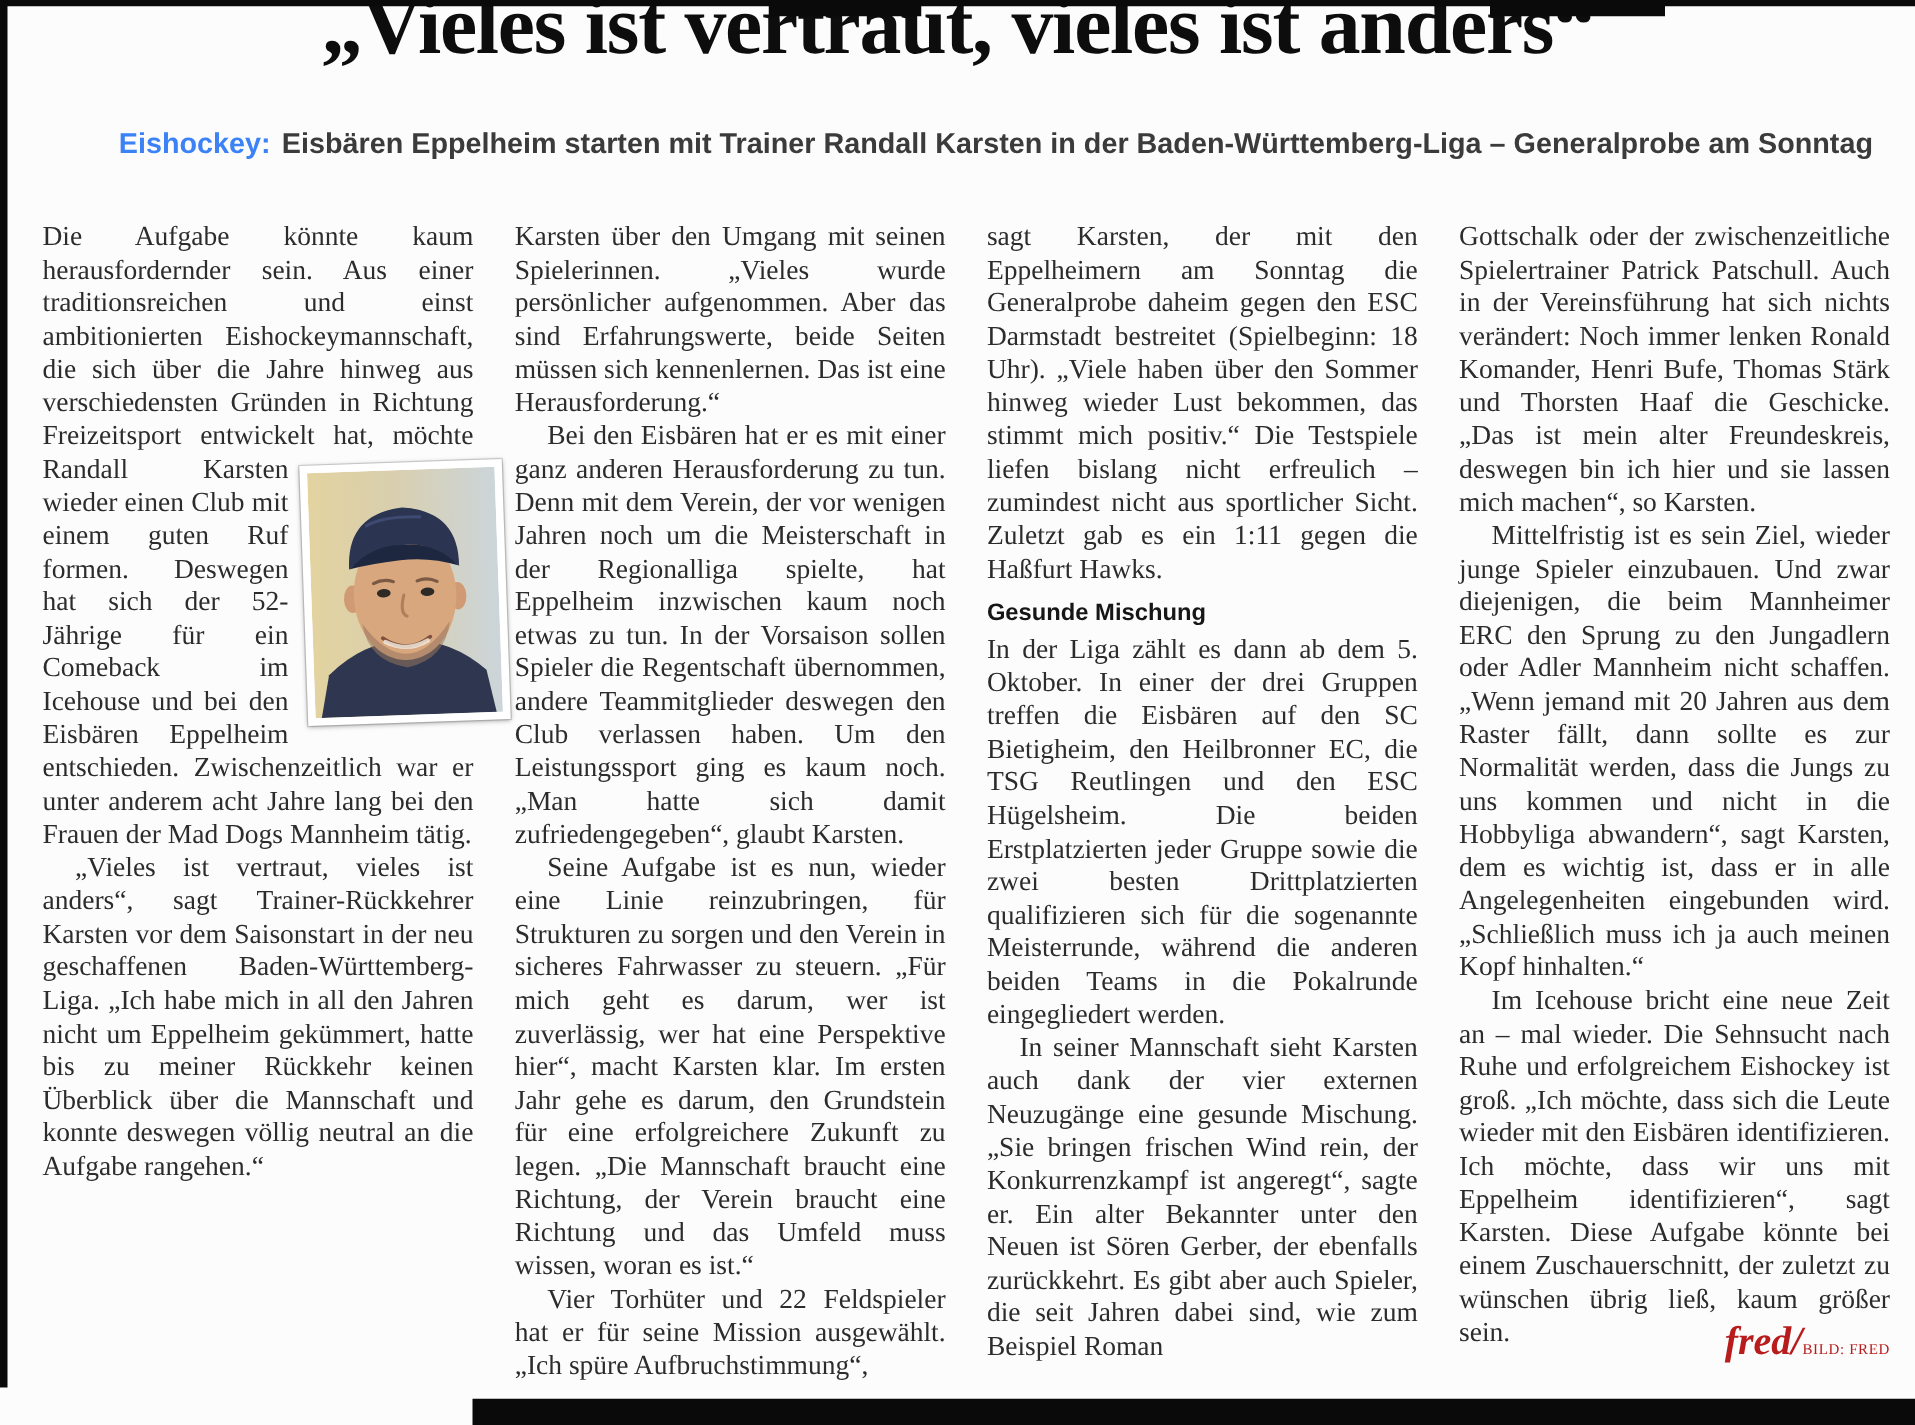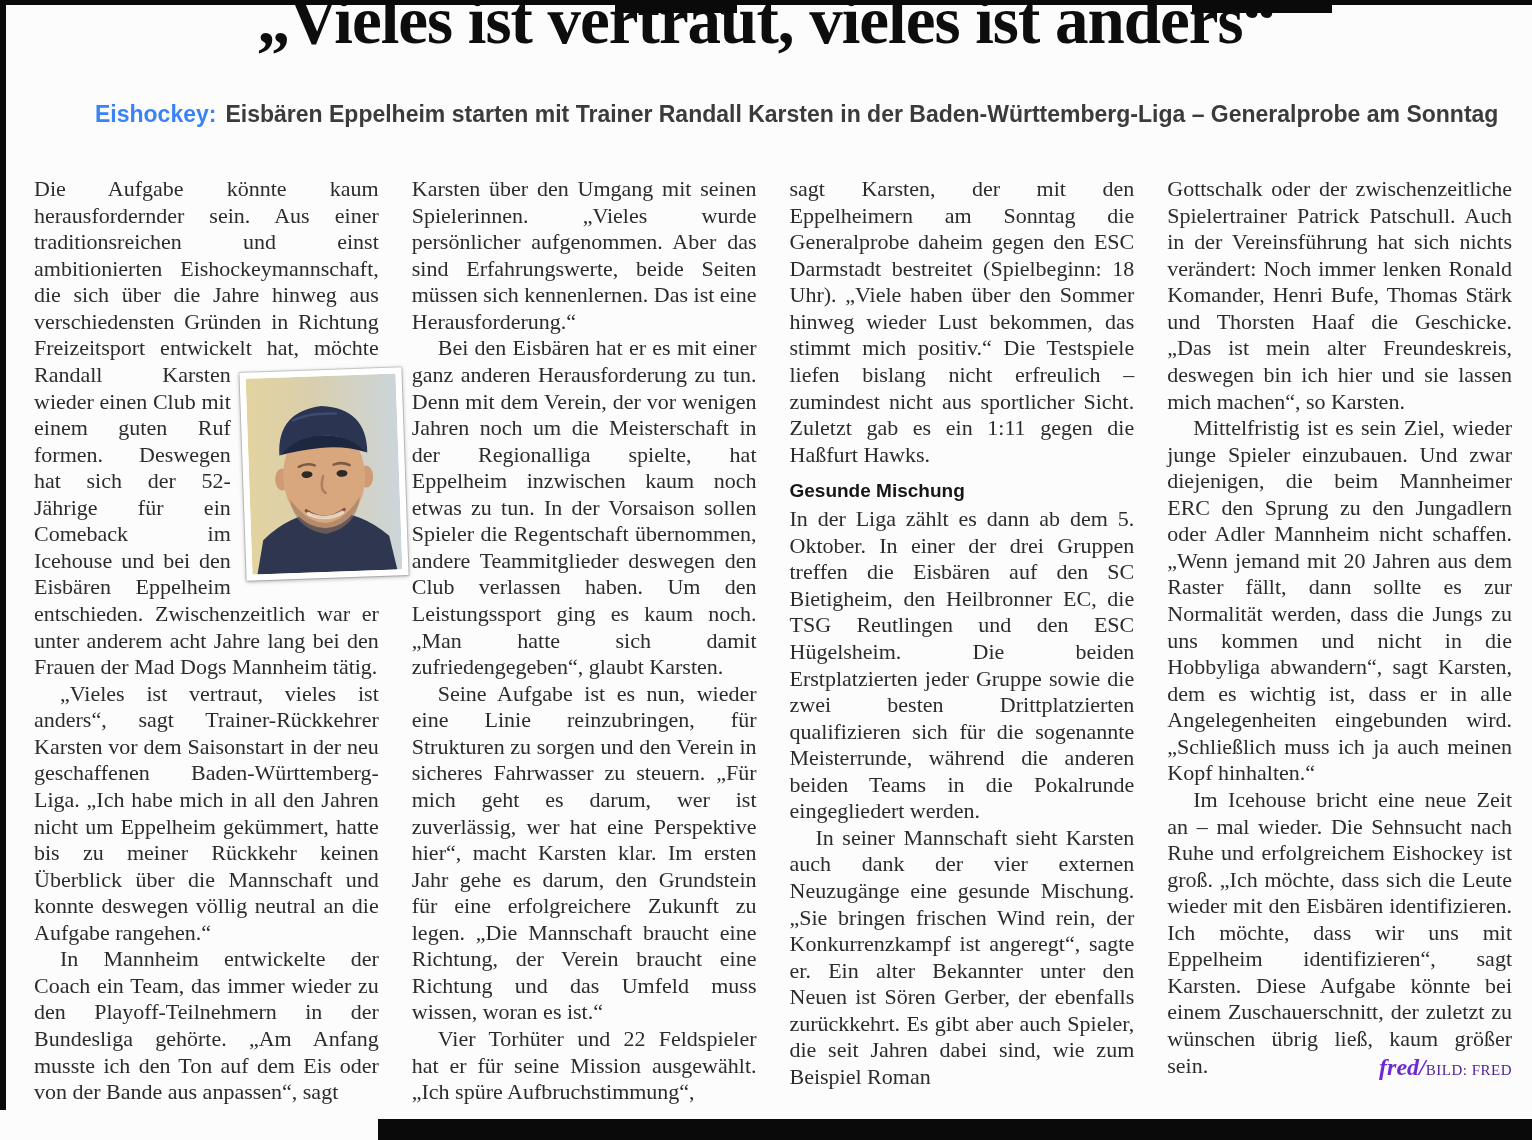--- a/index.html
+++ b/index.html
@@ -72,25 +72,25 @@
     background:#ffffff;
     padding:6px;
     box-shadow:0 1px 4px rgba(0,0,0,0.35), 0 0 0 1px #d8d8d8;
     transform:rotate(-2deg);
     margin:8px -26px 8px 12px;
   }
   .photo-frame svg { display:block; width:100%; height:100%; }
 
   .byline { float:right; white-space:nowrap; }
   .byline .author {
-    font-style:italic; font-weight:700; font-size:24px; color:#6d28d9;
+    font-style:italic; font-weight:700; font-size:32px; color:#b91c1c;
     font-family:"Liberation Serif", serif;
   }
   .byline .credit {
-    font-size:15px; color:#4c1d95; letter-spacing:0.5px;
+    font-size:12px; color:#b91c1c; letter-spacing:0.5px;
     font-family:"Liberation Serif", serif;
   }
 </style>
 </head>
 <body>
 
 <div class="bar bar-top"></div>
 <div class="bar bar-top-tab1"></div>
 <div class="bar bar-top-tab2"></div>
 <div class="bar bar-left"></div>
@@ -138,21 +138,20 @@
           <path d="M50 90 Q58 86 66 89" stroke="#7a5a42" stroke-width="2.5" fill="none" stroke-linecap="round"></path>
           <path d="M85 89 Q93 86 101 90" stroke="#7a5a42" stroke-width="2.5" fill="none" stroke-linecap="round"></path>
 
           <path d="M31 78 Q30 34 75 30 Q120 34 119 78 Q98 58 75 60 Q50 62 31 78 Z" fill="#2b3450"></path>
           <path d="M31 78 Q52 58 75 60 Q100 58 119 78 Q96 70 72 72 Q48 74 31 78 Z" fill="#1e2740"></path>
           <path d="M45 44 Q60 36 90 38" stroke="#44507a" stroke-width="2.5" fill="none" opacity="0.8"></path>
         </svg>
         </span><span>Randall Karsten wieder einen Club mit einem guten Ruf formen. Deswegen hat sich der 52-Jährige für ein Comeback im Icehouse und bei den Eisbären Eppelheim entschieden. Zwischenzeitlich war er unter anderem acht Jahre lang bei den Frauen der Mad Dogs Mannheim tätig.</span>
     </p>
     <p class="indent"><span>„Vieles ist vertraut, vieles ist anders“, sagt Trainer-Rückkehrer Karsten vor dem Saisonstart in der neu geschaffenen Baden-Württemberg-Liga. „Ich habe mich in all den Jahren nicht um Eppelheim gekümmert, hatte bis zu meiner Rückkehr keinen Überblick über die Mannschaft und konnte deswegen völlig neutral an die Aufgabe rangehen.“</span></p>
-    <p class="indent"><span>In Mannheim entwickelte der Coach ein Team, das immer wieder zu den Playoff-Teilnehmern in der Bundesliga gehörte. „Am Anfang musste ich den Ton auf dem Eis oder von der Bande aus anpassen“, sagt</span></p>
   </div>
 
   <div class="col">
     <p><span>Karsten über den Umgang mit seinen Spielerinnen. „Vieles wurde persönlicher aufgenommen. Aber das sind Erfahrungswerte, beide Seiten müssen sich kennenlernen. Das ist eine Herausforderung.“</span></p>
     <p class="indent"><span>Bei den Eisbären hat er es mit einer ganz anderen Herausforderung zu tun. Denn mit dem Verein, der vor wenigen Jahren noch um die Meisterschaft in der Regionalliga spielte, hat Eppelheim inzwischen kaum noch etwas zu tun. In der Vorsaison sollen Spieler die Regentschaft übernommen, andere Teammitglieder deswegen den Club verlassen haben. Um den Leistungssport ging es kaum noch. „Man hatte sich damit zufriedengegeben“, glaubt Karsten.</span></p>
     <p class="indent"><span>Seine Aufgabe ist es nun, wieder eine Linie reinzubringen, für Strukturen zu sorgen und den Verein in sicheres Fahrwasser zu steuern. „Für mich geht es darum, wer ist zuverlässig, wer hat eine Perspektive hier“, macht Karsten klar. Im ersten Jahr gehe es darum, den Grundstein für eine erfolgreichere Zukunft zu legen. „Die Mannschaft braucht eine Richtung, der Verein braucht eine Richtung und das Umfeld muss wissen, woran es ist.“</span></p>
     <p class="indent"><span>Vier Torhüter und 22 Feldspieler hat er für seine Mission ausgewählt. „Ich spüre Aufbruchstimmung“,</span></p>
   </div>
 
   <div class="col">

